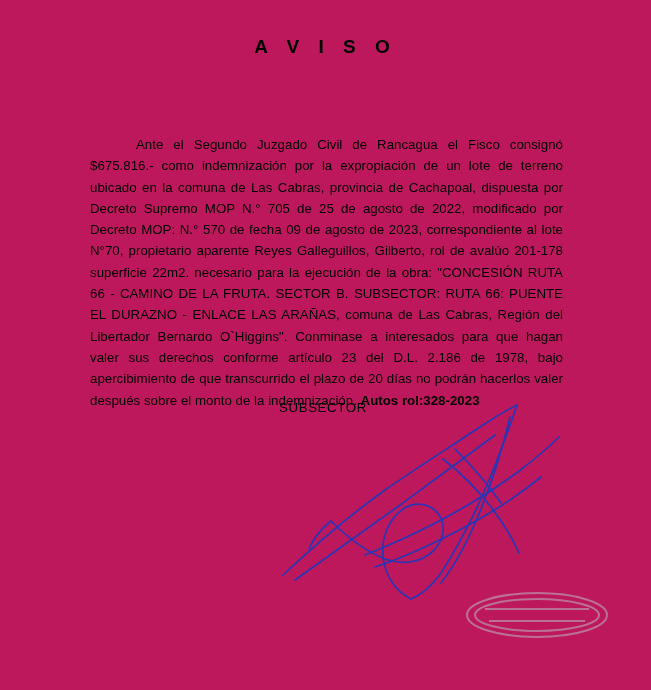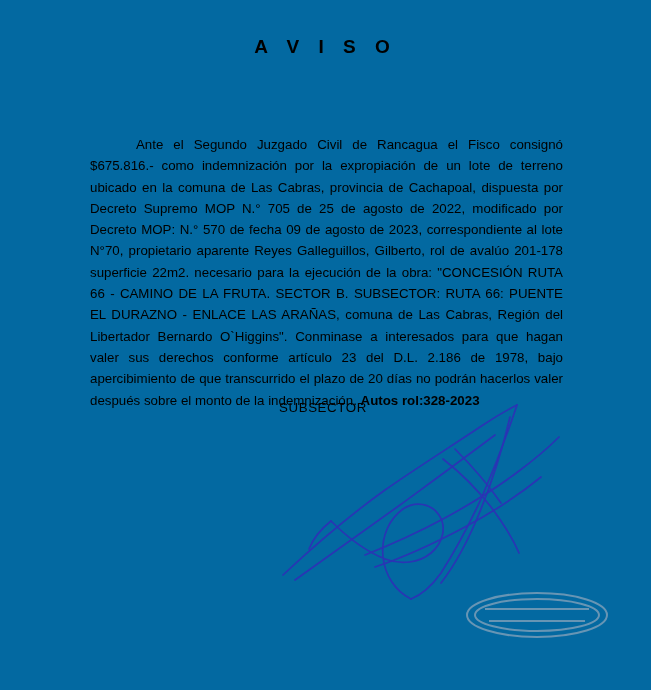--- a/index.html
+++ b/index.html
@@ -12,21 +12,21 @@
     height: 690px;
     position: relative;
     font-family: "Liberation Sans", sans-serif;
     color: #000000;
     overflow: hidden;
   }
   .page {
     position: relative;
     width: 651px;
     height: 690px;
-    background: #0369a1;
+    background: #be185d;
   }
   .doc-title {
     position: absolute;
     top: 36px;
     left: 0;
     width: 651px;
     text-align: center;
     font-size: 19px;
     font-weight: bold;
     letter-spacing: 7px;

